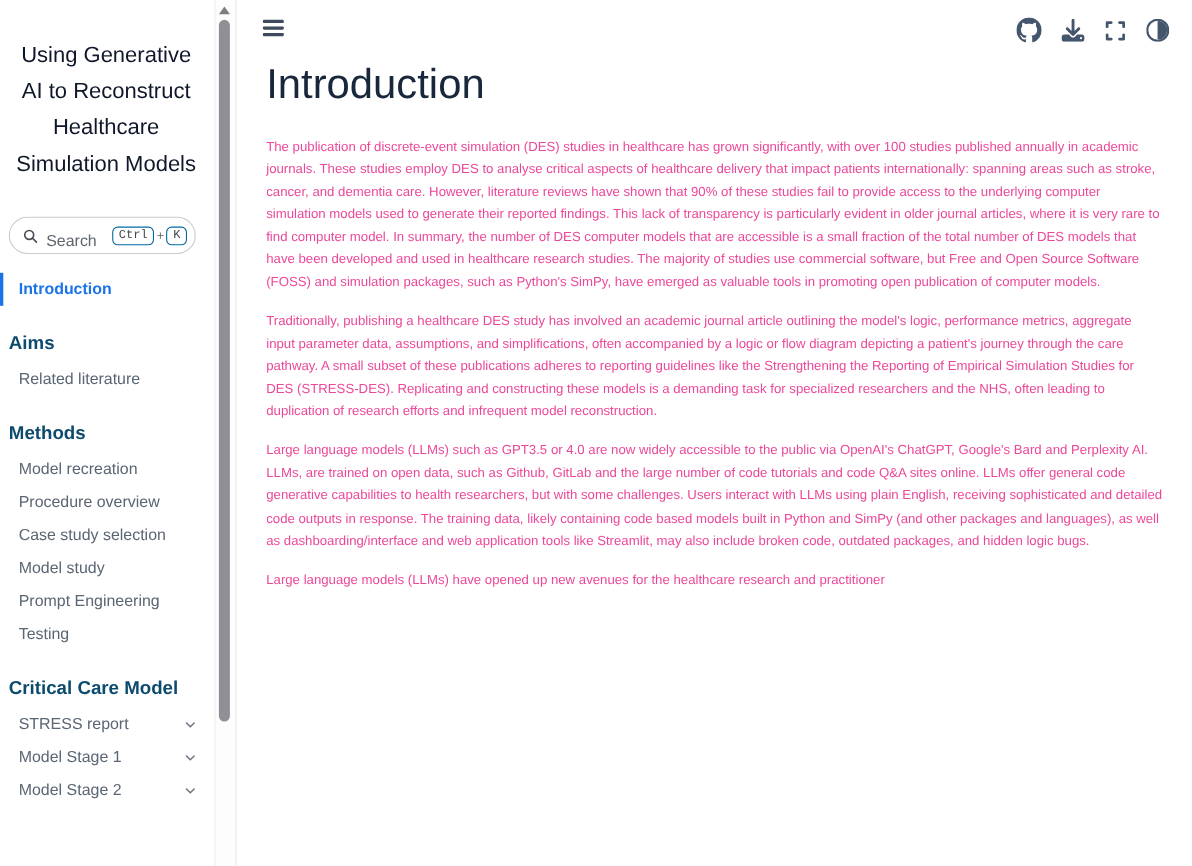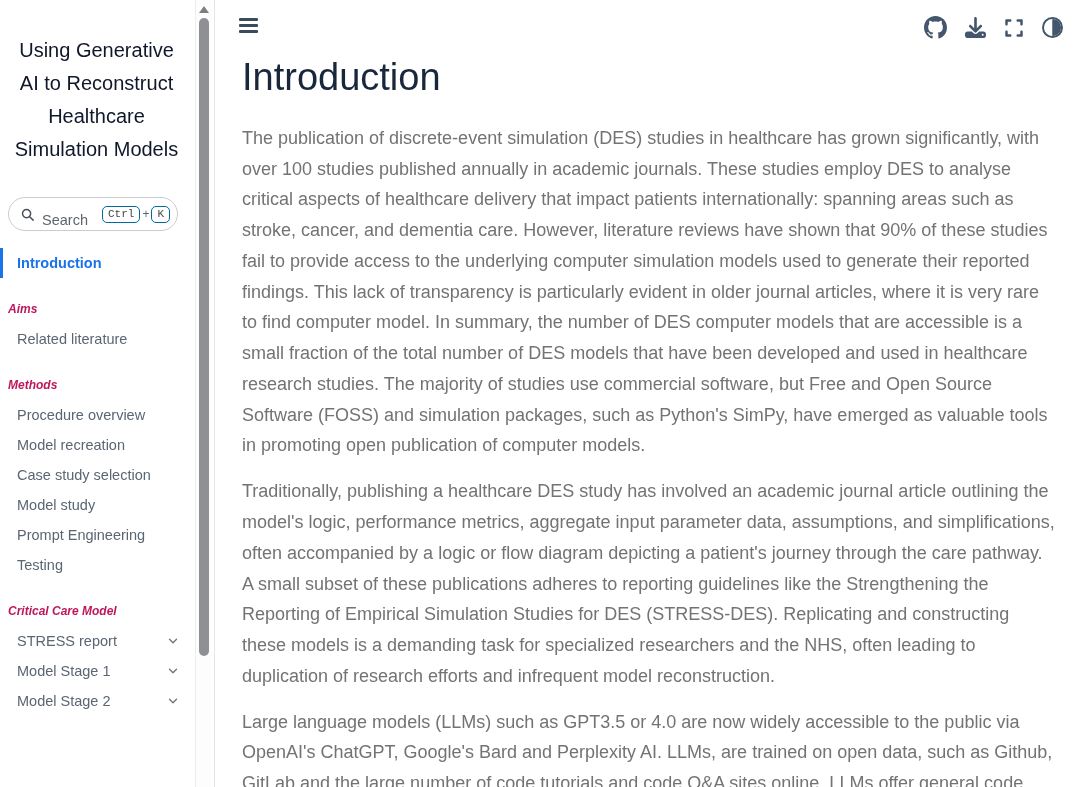--- a/index.html
+++ b/index.html
@@ -41,21 +41,21 @@
   .sidebar nav { margin-top:17px; }
   .nav-link {
     display:flex; align-items:center; justify-content:space-between;
     padding:7px 0 7px 14px; border-left:3px solid transparent;
     color:#5a6673; font-size:14.5px; text-decoration:none; cursor:pointer;
   }
   .nav-link .nav-label { pointer-events:none; }
   .nav-link.active { color:#1a73e8; font-weight:700; border-left-color:#1a73e8; }
   .caption {
     margin:18px 0 2px; padding:6px 0 6px 8px;
-    color:#be185d; font-weight:700; font-size:12px;font-style:italic;
+    color:#0c4a6e; font-weight:700; font-size:17px;
   }
   .chevron { display:flex; margin-right:13px; color:#6d7680; cursor:pointer; }
 
   
   .sb-scrollbar {
     position:absolute; top:0; right:2px; width:17px; height:100%;
     border-left:1px solid #ededed; background:#fdfdfd;
   }
   .sb-arrow {
     width:0; height:0; margin:6px auto 5px;
@@ -77,22 +77,22 @@
   .hamburger span { width:19px; height:2.6px; border-radius:1px; background:#3d4a5c; }
   .header-icons { display:flex; align-items:center; gap:18px; }
   .icon-btn { display:flex; background:none; border:none; padding:0; color:#44566b; cursor:pointer; }
 
   .article { padding:0 27px; }
   .article h1 {
     margin:13px 0 24px; font-size:38px; font-weight:400;
     color:#19273d; line-height:1.1;
   }
   .article p {
-    margin:0 0 15px; font-size:18px; line-height:1.71;
-    color:#737373; max-width:816px;
+    margin:0 0 15px; font-size:12px; line-height:1.71;
+    color:#ec4899; max-width:816px;
   }
 </style>
 </head>
 <body>
 
 <div class="app">
 
   <aside class="sidebar">
     <div class="sidebar-inner">
       <a class="site-title">Using Generative AI to Reconstruct Healthcare Simulation Models</a>
@@ -117,24 +117,24 @@
           <span class="nav-label">Introduction</span>
         </a>
 
         <p class="caption">Aims</p>
         <a class="nav-link">
           <span class="nav-label">Related literature</span>
         </a>
 
         <p class="caption">Methods</p>
         <a class="nav-link">
+          <span class="nav-label">Model recreation</span>
+        </a>
+        <a class="nav-link">
           <span class="nav-label">Procedure overview</span>
-        </a>
-        <a class="nav-link">
-          <span class="nav-label">Model recreation</span>
         </a>
         <a class="nav-link">
           <span class="nav-label">Case study selection</span>
         </a>
         <a class="nav-link">
           <span class="nav-label">Model study</span>
         </a>
         <a class="nav-link">
           <span class="nav-label">Prompt Engineering</span>
         </a>

